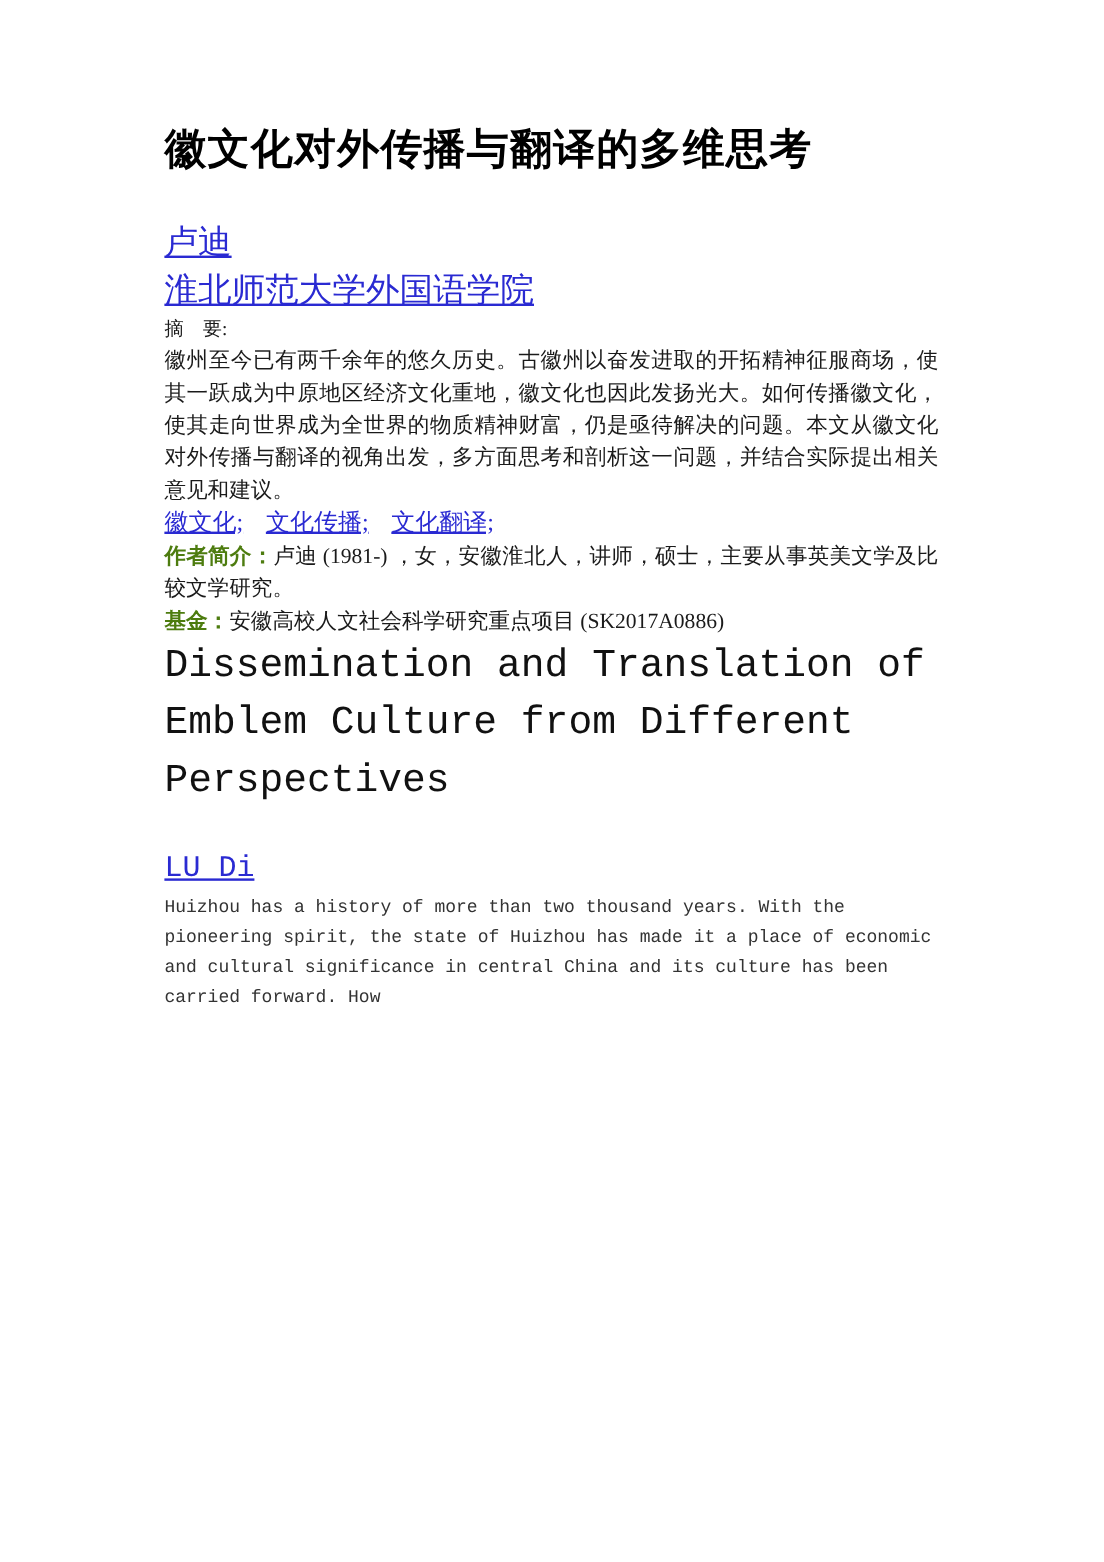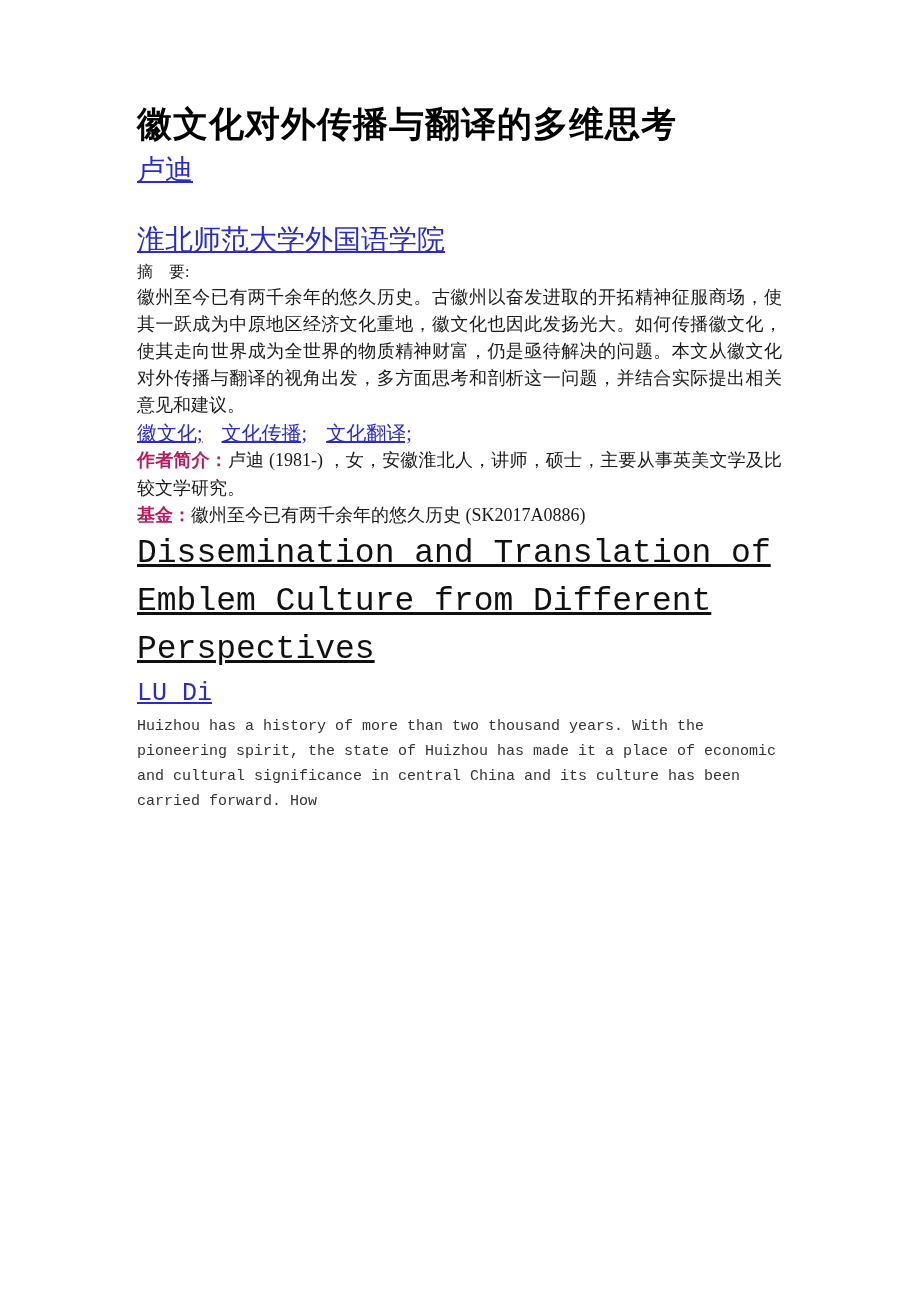--- a/index.html
+++ b/index.html
@@ -23,22 +23,22 @@
     color: #000000;
     letter-spacing: 1px;
     white-space: nowrap;
   }
   a.doclink {
     color: #2a2ad2;
     text-decoration: underline;
     cursor: pointer;
   }
   .cnlink-row { font-size: 28px; line-height: 40px; }
-  .cnlink-row.first { }
-  .cnlink-row.second { margin-top: 30px; }
+  .cnlink-row.first { margin-top: 33px; }
+  .cnlink-row.second { }
 
   .small-label {
     font-size: 16px;
     line-height: 24px;
     color: #1a1a1a;
   }
   .label-abstract-cn { margin-top: 21px; }
   .label-keywords-cn { margin-top: 13px; }
 
   .cn-body {
@@ -47,34 +47,33 @@
     color: #1a1a1a;
     text-align: justify;
   }
   .abstract-cn { margin-top: 23px; }
 
   .kw-row { margin-top: 8px; font-size: 20px; line-height: 28px; }
   .kw-row a.doclink { margin-right: 14px; }
 
   .bio-row  { margin-top: 32px; }
   .fund-row { margin-top: 14px; }
-  .cn-body b { color: #be185d; font-family: Liberation Mono, monospace; }
+  .cn-body b { color: #4d7c0f; }
 
   .mono { font-family: "Liberation Mono", "DejaVu Sans Mono", monospace; }
 
   .title-en {
     margin-top: 20px;
     font-size: 33px;
     line-height: 48px;
     font-weight: normal;
     color: #111111;
-    text-decoration: underline;
   }
   .enlink-row { font-size: 25px; line-height: 40px; }
-  .enlink-row.ludi { }
+  .enlink-row.ludi { margin-top: 29px; }
   .enlink-row.school { margin-top: 24px; line-height: 48px; }
 
   .abs-label-en {
     margin-top: 33px;
     font-family: "Liberation Sans", "DejaVu Sans", sans-serif;
     font-size: 15px;
     line-height: 20px;
     font-weight: bold;
     color: #000000;
   }
@@ -109,21 +108,21 @@
     <a class="doclink">徽文化;</a>
     <a class="doclink">文化传播;</a>
     <a class="doclink">文化翻译;</a>
   </p>
 
   <p class="cn-body bio-row">
     <b>作者简介：</b><span>卢迪 (1981-) ，女，安徽淮北人，讲师，硕士，主要从事英美文学及比较文学研究。</span>
   </p>
 
   <p class="cn-body fund-row">
-    <b>基金：</b><span>徽州至今已有两千余年的悠久历史 (SK2017A0886)</span>
+    <b>基金：</b><span>安徽高校人文社会科学研究重点项目 (SK2017A0886)</span>
   </p>
 
   <h2 class="title-en mono">Dissemination and Translation of Emblem Culture from Different Perspectives</h2>
 
   <p class="enlink-row ludi mono">
     <a class="doclink">LU Di</a>
   </p>
 
 
 

